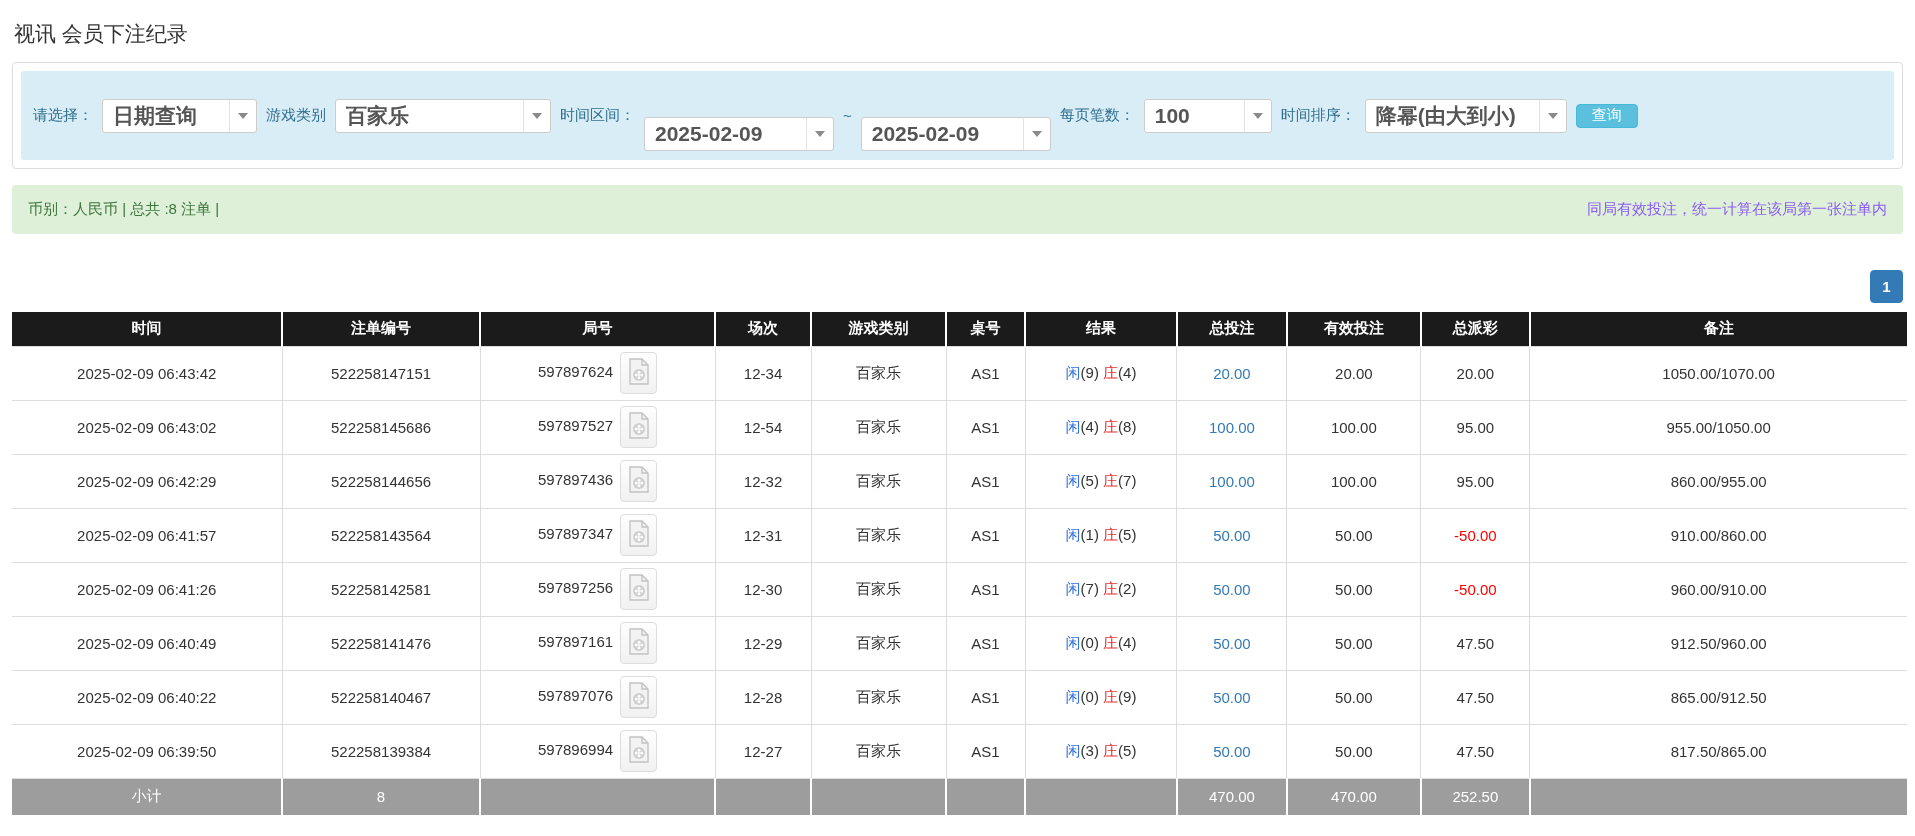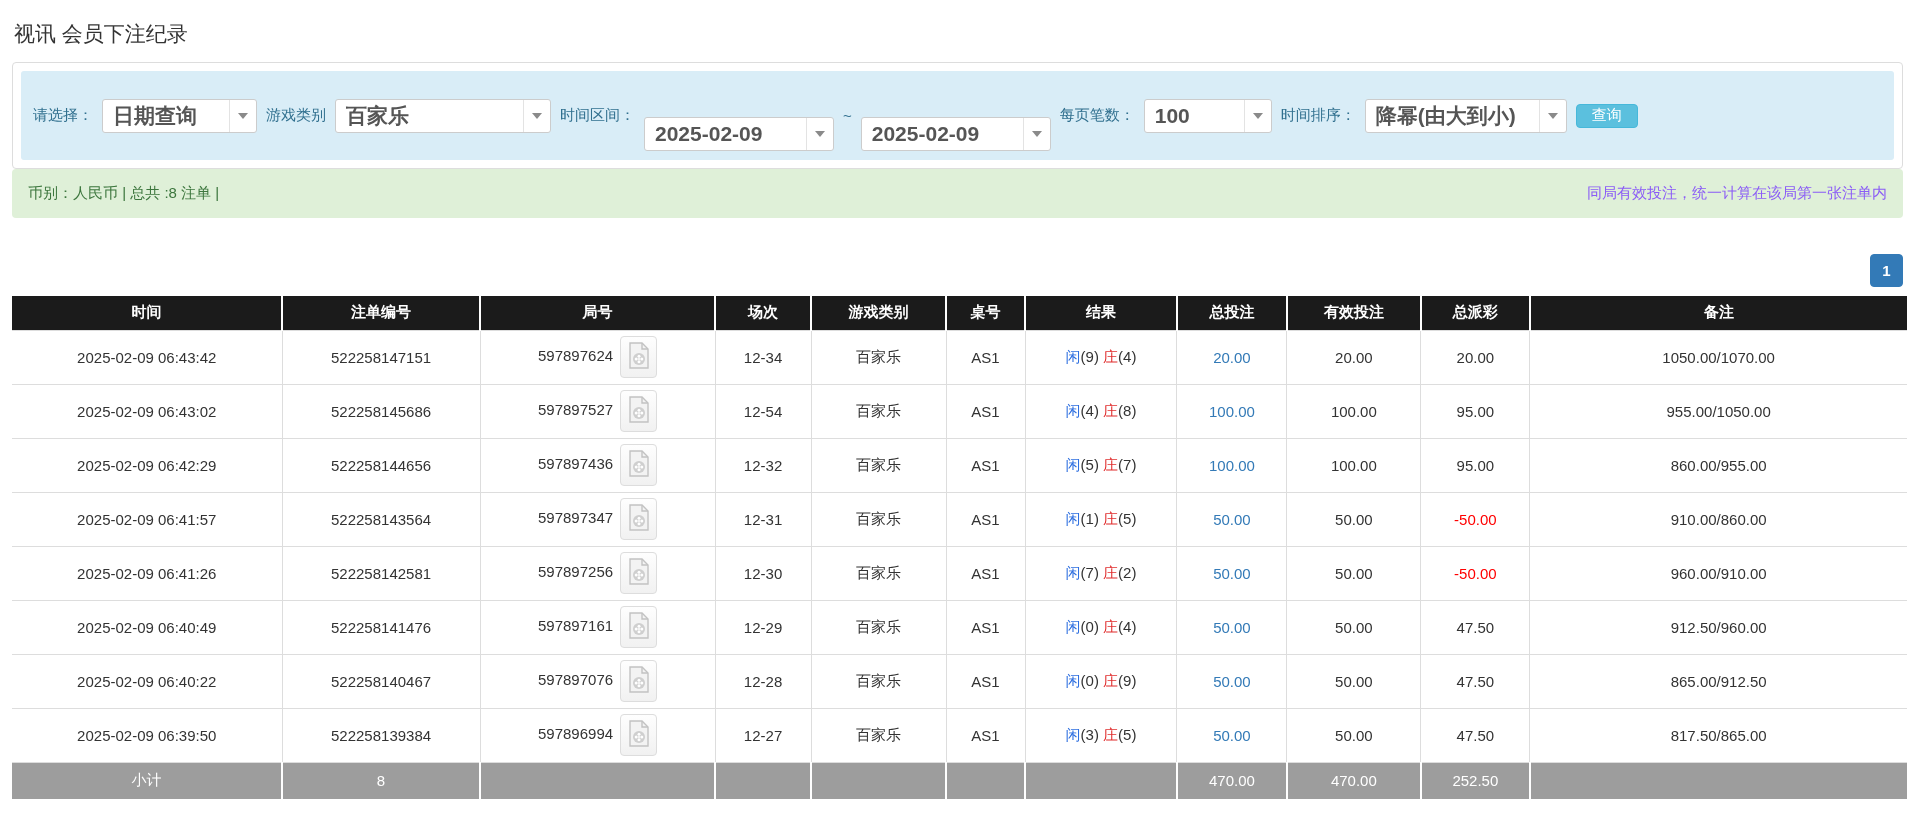--- a/index.html
+++ b/index.html
@@ -16,21 +16,21 @@
   .combo { background:#fff; border:1px solid #ccc; border-radius:3px; height:34px; display:flex; align-items:stretch; }
   .combo-text { padding:0 10px; line-height:32px; font-size:21px; color:#555; white-space:nowrap; overflow:hidden; flex:1;font-weight:bold; }
   .combo-arrow { width:27px; border-left:1px solid #e3e3e3; display:flex; align-items:center; justify-content:center; }
   .arrow-glyph { width:0; height:0; border-left:5px solid transparent; border-right:5px solid transparent; border-top:6px solid #8a8a8a; }
   .w-select { width:155px; } .w-game { width:216px; } .w-date { width:190px;margin-top:37px; } .w-size { width:128px; } .w-sort { width:202px; }
   .tilde { color:#31708f; font-size:15px; }
   .search-btn { background:#5bc0de; border:1px solid #46b8da; color:#fff; font-size:15px; height:24px;
                 padding:0 15px; border-radius:4px; cursor:pointer; }
 
   
-  .summary-bar { background:#dff0d8; border-radius:4px; padding:15px 16px;
+  .summary-bar { margin-top:16px; background:#dff0d8; border-radius:4px; padding:15px 16px;
                  display:flex; justify-content:space-between; align-items:center; font-size:15px; }
   .summary-left { color:#3c763d; }
   .summary-right { color:#8b5cf6; }
 
   
   .pagination-row { display:flex; justify-content:flex-end; margin-top:36px; margin-bottom:9px; }
   .page-btn { min-width:33px; height:33px; background:#337ab7; border:1px solid #337ab7; border-radius:4px;
               color:#fff; font-size:15px; font-weight:bold; cursor:pointer; }
 
   

